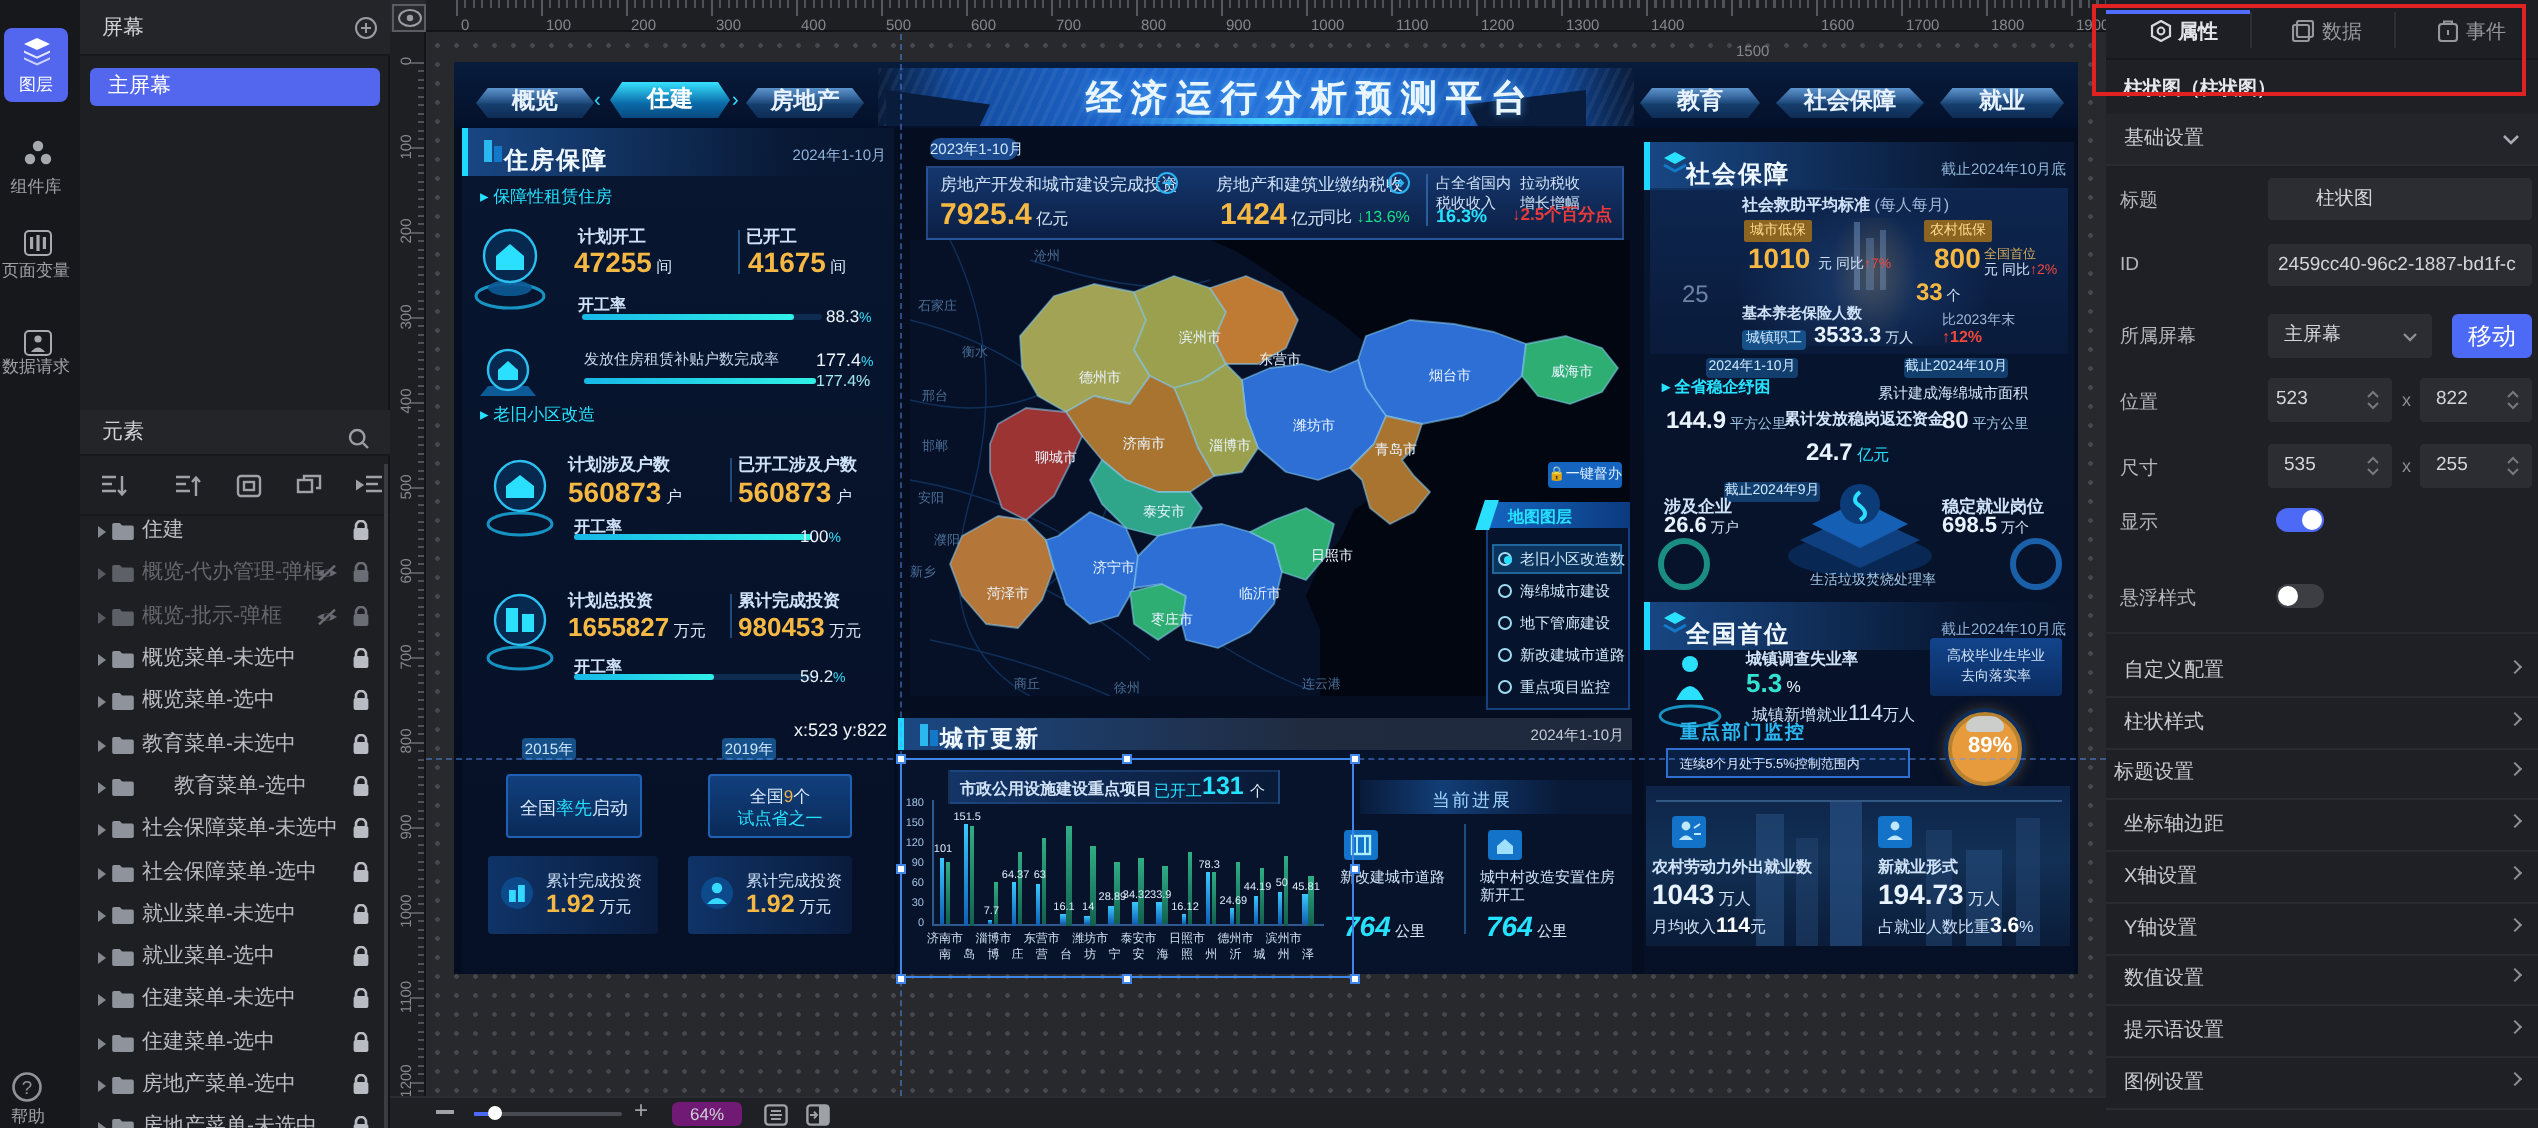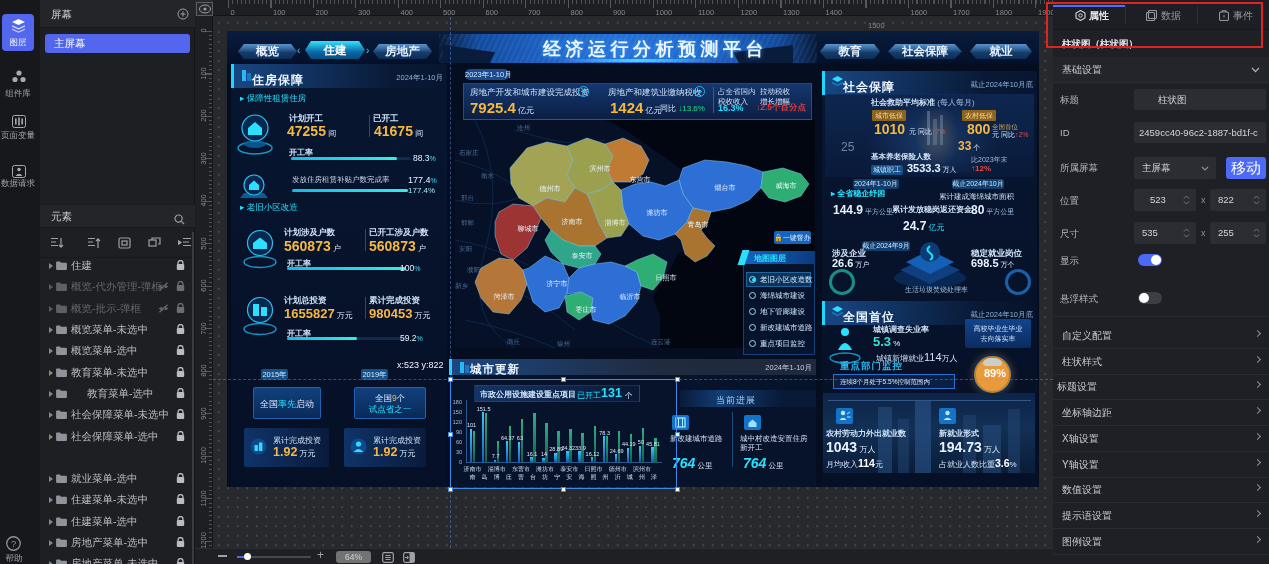--- a/index.html
+++ b/index.html
@@ -188,20 +188,26 @@
         </svg></div>
 <div class="a trow" style="top:404.2px"><span class="tarr" style="border-left-color:#84878d"></span><svg class="a" style="left:11px;top:6px" width="11" height="9" viewBox="0 0 12 10">
           <path d="M0 1.5 Q0 0.5 1 0.5 H4.2 L5.5 2 H11 Q12 2 12 3 V9 Q12 10 11 10 H1 Q0 10 0 9Z" fill="#8f939b"></path>
         </svg><span style="margin-left:26px">社会保障菜单-未选中</span><svg class="tlock" width="9" height="11" viewBox="0 0 9 11">
           <path d="M2 4V3a2.5 2.5 0 0 1 5 0v1" fill="none" stroke="#b9bcc2" stroke-width="1.3"></path>
           <rect x="0.8" y="4" width="7.4" height="6" rx="1" fill="#b9bcc2"></rect>
         </svg></div>
 <div class="a trow" style="top:425.5px"><span class="tarr" style="border-left-color:#84878d"></span><svg class="a" style="left:11px;top:6px" width="11" height="9" viewBox="0 0 12 10">
           <path d="M0 1.5 Q0 0.5 1 0.5 H4.2 L5.5 2 H11 Q12 2 12 3 V9 Q12 10 11 10 H1 Q0 10 0 9Z" fill="#8f939b"></path>
         </svg><span style="margin-left:26px">社会保障菜单-选中</span><svg class="tlock" width="9" height="11" viewBox="0 0 9 11">
+          <path d="M2 4V3a2.5 2.5 0 0 1 5 0v1" fill="none" stroke="#b9bcc2" stroke-width="1.3"></path>
+          <rect x="0.8" y="4" width="7.4" height="6" rx="1" fill="#b9bcc2"></rect>
+        </svg></div>
+<div class="a trow" style="top:446.8px"><span class="tarr" style="border-left-color:#84878d"></span><svg class="a" style="left:11px;top:6px" width="11" height="9" viewBox="0 0 12 10">
+          <path d="M0 1.5 Q0 0.5 1 0.5 H4.2 L5.5 2 H11 Q12 2 12 3 V9 Q12 10 11 10 H1 Q0 10 0 9Z" fill="#8f939b"></path>
+        </svg><span style="margin-left:26px">就业菜单-未选中</span><svg class="tlock" width="9" height="11" viewBox="0 0 9 11">
           <path d="M2 4V3a2.5 2.5 0 0 1 5 0v1" fill="none" stroke="#b9bcc2" stroke-width="1.3"></path>
           <rect x="0.8" y="4" width="7.4" height="6" rx="1" fill="#b9bcc2"></rect>
         </svg></div>
 <div class="a trow" style="top:468.1px"><span class="tarr" style="border-left-color:#84878d"></span><svg class="a" style="left:11px;top:6px" width="11" height="9" viewBox="0 0 12 10">
           <path d="M0 1.5 Q0 0.5 1 0.5 H4.2 L5.5 2 H11 Q12 2 12 3 V9 Q12 10 11 10 H1 Q0 10 0 9Z" fill="#8f939b"></path>
         </svg><span style="margin-left:26px">就业菜单-选中</span><svg class="tlock" width="9" height="11" viewBox="0 0 9 11">
           <path d="M2 4V3a2.5 2.5 0 0 1 5 0v1" fill="none" stroke="#b9bcc2" stroke-width="1.3"></path>
           <rect x="0.8" y="4" width="7.4" height="6" rx="1" fill="#b9bcc2"></rect>
         </svg></div>
 <div class="a trow" style="top:489.4px"><span class="tarr" style="border-left-color:#84878d"></span><svg class="a" style="left:11px;top:6px" width="11" height="9" viewBox="0 0 12 10">
@@ -276,21 +282,21 @@
           <circle cx="6" cy="5" r="1.6" fill="#9a9da2"></circle>
         </svg>
       </div>
 </div>
 <div class="a" id="bottombar">
 <div class="a" style="left:23px;top:6px;width:9px;height:1.5px;background:#9ea1a6"></div>
 <div class="a" style="left:42px;top:7px;width:74px;height:2px;background:#474a50;border-radius:1px"></div>
 <div class="a" style="left:42px;top:7px;width:11px;height:2px;background:#4c6af5"></div>
 <div class="a" style="left:49px;top:4px;width:7px;height:7px;background:#fff;border-radius:50%"></div>
 <div class="a" style="left:122px;top:2px;width:9px;height:9px;color:#9ea1a6;font-size:12px;line-height:9px">+</div>
-<div class="a" style="left:141px;top:1.5px;width:35px;height:12px;background:#737373;border-radius:3px;color:#cfd2d6;font-size:8.5px;text-align:center;line-height:12px">64%</div>
+<div class="a" style="left:141px;top:1.5px;width:35px;height:12px;background:#701a75;border-radius:3px;color:#cfd2d6;font-size:8.5px;text-align:center;line-height:12px">64%</div>
 <svg class="a" style="left:187px;top:2.5px" width="12" height="11" viewBox="0 0 12 11">
         <rect x="0.7" y="0.7" width="10.6" height="9.6" rx="1.5" fill="none" stroke="#9ea1a6" stroke-width="1.2"></rect>
         <path d="M3 5.5h6M3.5 3.5h5M3.5 7.5h5" stroke="#9ea1a6" stroke-width="1"></path>
       </svg>
 <svg class="a" style="left:208px;top:2.5px" width="12" height="11" viewBox="0 0 12 11">
         <rect x="0.7" y="0.7" width="10.6" height="9.6" rx="1.5" fill="none" stroke="#9ea1a6" stroke-width="1.2"></rect>
         <rect x="6.5" y="0.7" width="4.8" height="9.6" fill="#9ea1a6"></rect>
         <path d="M2 5.5h3M4 3.8 5.5 5.5 4 7.2" stroke="#9ea1a6" fill="none"></path>
       </svg>
 </div>
@@ -771,23 +777,23 @@
         </svg></div>
  <div class="a rfl" style="top:94px">标题</div>
  <div class="a rin" style="left:81px;top:89px;width:132px;height:21px;line-height:21px"><span style="margin-left:24px">柱状图</span></div>
  <div class="a rfl" style="top:127px">ID</div>
  <div class="a rin" style="left:81px;top:122px;width:132px;height:21px;line-height:21px"><span style="margin-left:5px">2459cc40-96c2-1887-bd1f-c</span></div>
  <div class="a rfl" style="top:162px">所属屏幕</div>
  <div class="a rin" style="left:81px;top:157px;width:82px;height:22px;line-height:22px"><span style="margin-left:8px">主屏幕</span>
   <svg class="a" style="right:7px;top:9px" width="8" height="5" viewBox="0 0 8 5">
           <path d="M1 1l3 3 3-3" fill="none" stroke="#8c8f95" stroke-width="1.2"></path>
         </svg></div>
- <div class="a" style="left:173px;top:157px;width:40px;height:22px;background:#4c6af5;border-radius:3px;color:#fff;font-size:15px;text-align:center;line-height:22px">移动</div>
+ <div class="a" style="left:173px;top:157px;width:40px;height:22px;background:#4c6af5;border-radius:3px;color:#fff;font-size:12px;text-align:center;line-height:22px">移动</div>
  <div class="a rfl" style="top:195px">位置</div>
- <div class="a rin" style="left:81px;top:189px;width:62px;height:22px;line-height:22px"><span style="margin-left:16px">523</span>
+ <div class="a rin" style="left:81px;top:189px;width:62px;height:22px;line-height:22px"><span style="margin-left:4px">523</span>
   <svg class="a" style="right:6px;top:5px" width="7" height="12" viewBox="0 0 7 12">
           <path d="M1 4.5 3.5 2 6 4.5M1 7.5 3.5 10 6 7.5" fill="none" stroke="#76797f"></path>
         </svg></div>
  <div class="a" style="left:148px;top:195px;font-size:9px;color:#8c8f95">x</div>
  <div class="a rin" style="left:157px;top:189px;width:56px;height:22px;line-height:22px"><span style="margin-left:8px">822</span>
   <svg class="a" style="right:6px;top:5px" width="7" height="12" viewBox="0 0 7 12">
           <path d="M1 4.5 3.5 2 6 4.5M1 7.5 3.5 10 6 7.5" fill="none" stroke="#76797f"></path>
         </svg></div>
  <div class="a rfl" style="top:228px">尺寸</div>
  <div class="a rin" style="left:81px;top:222px;width:62px;height:22px;line-height:22px"><span style="margin-left:8px">535</span>

